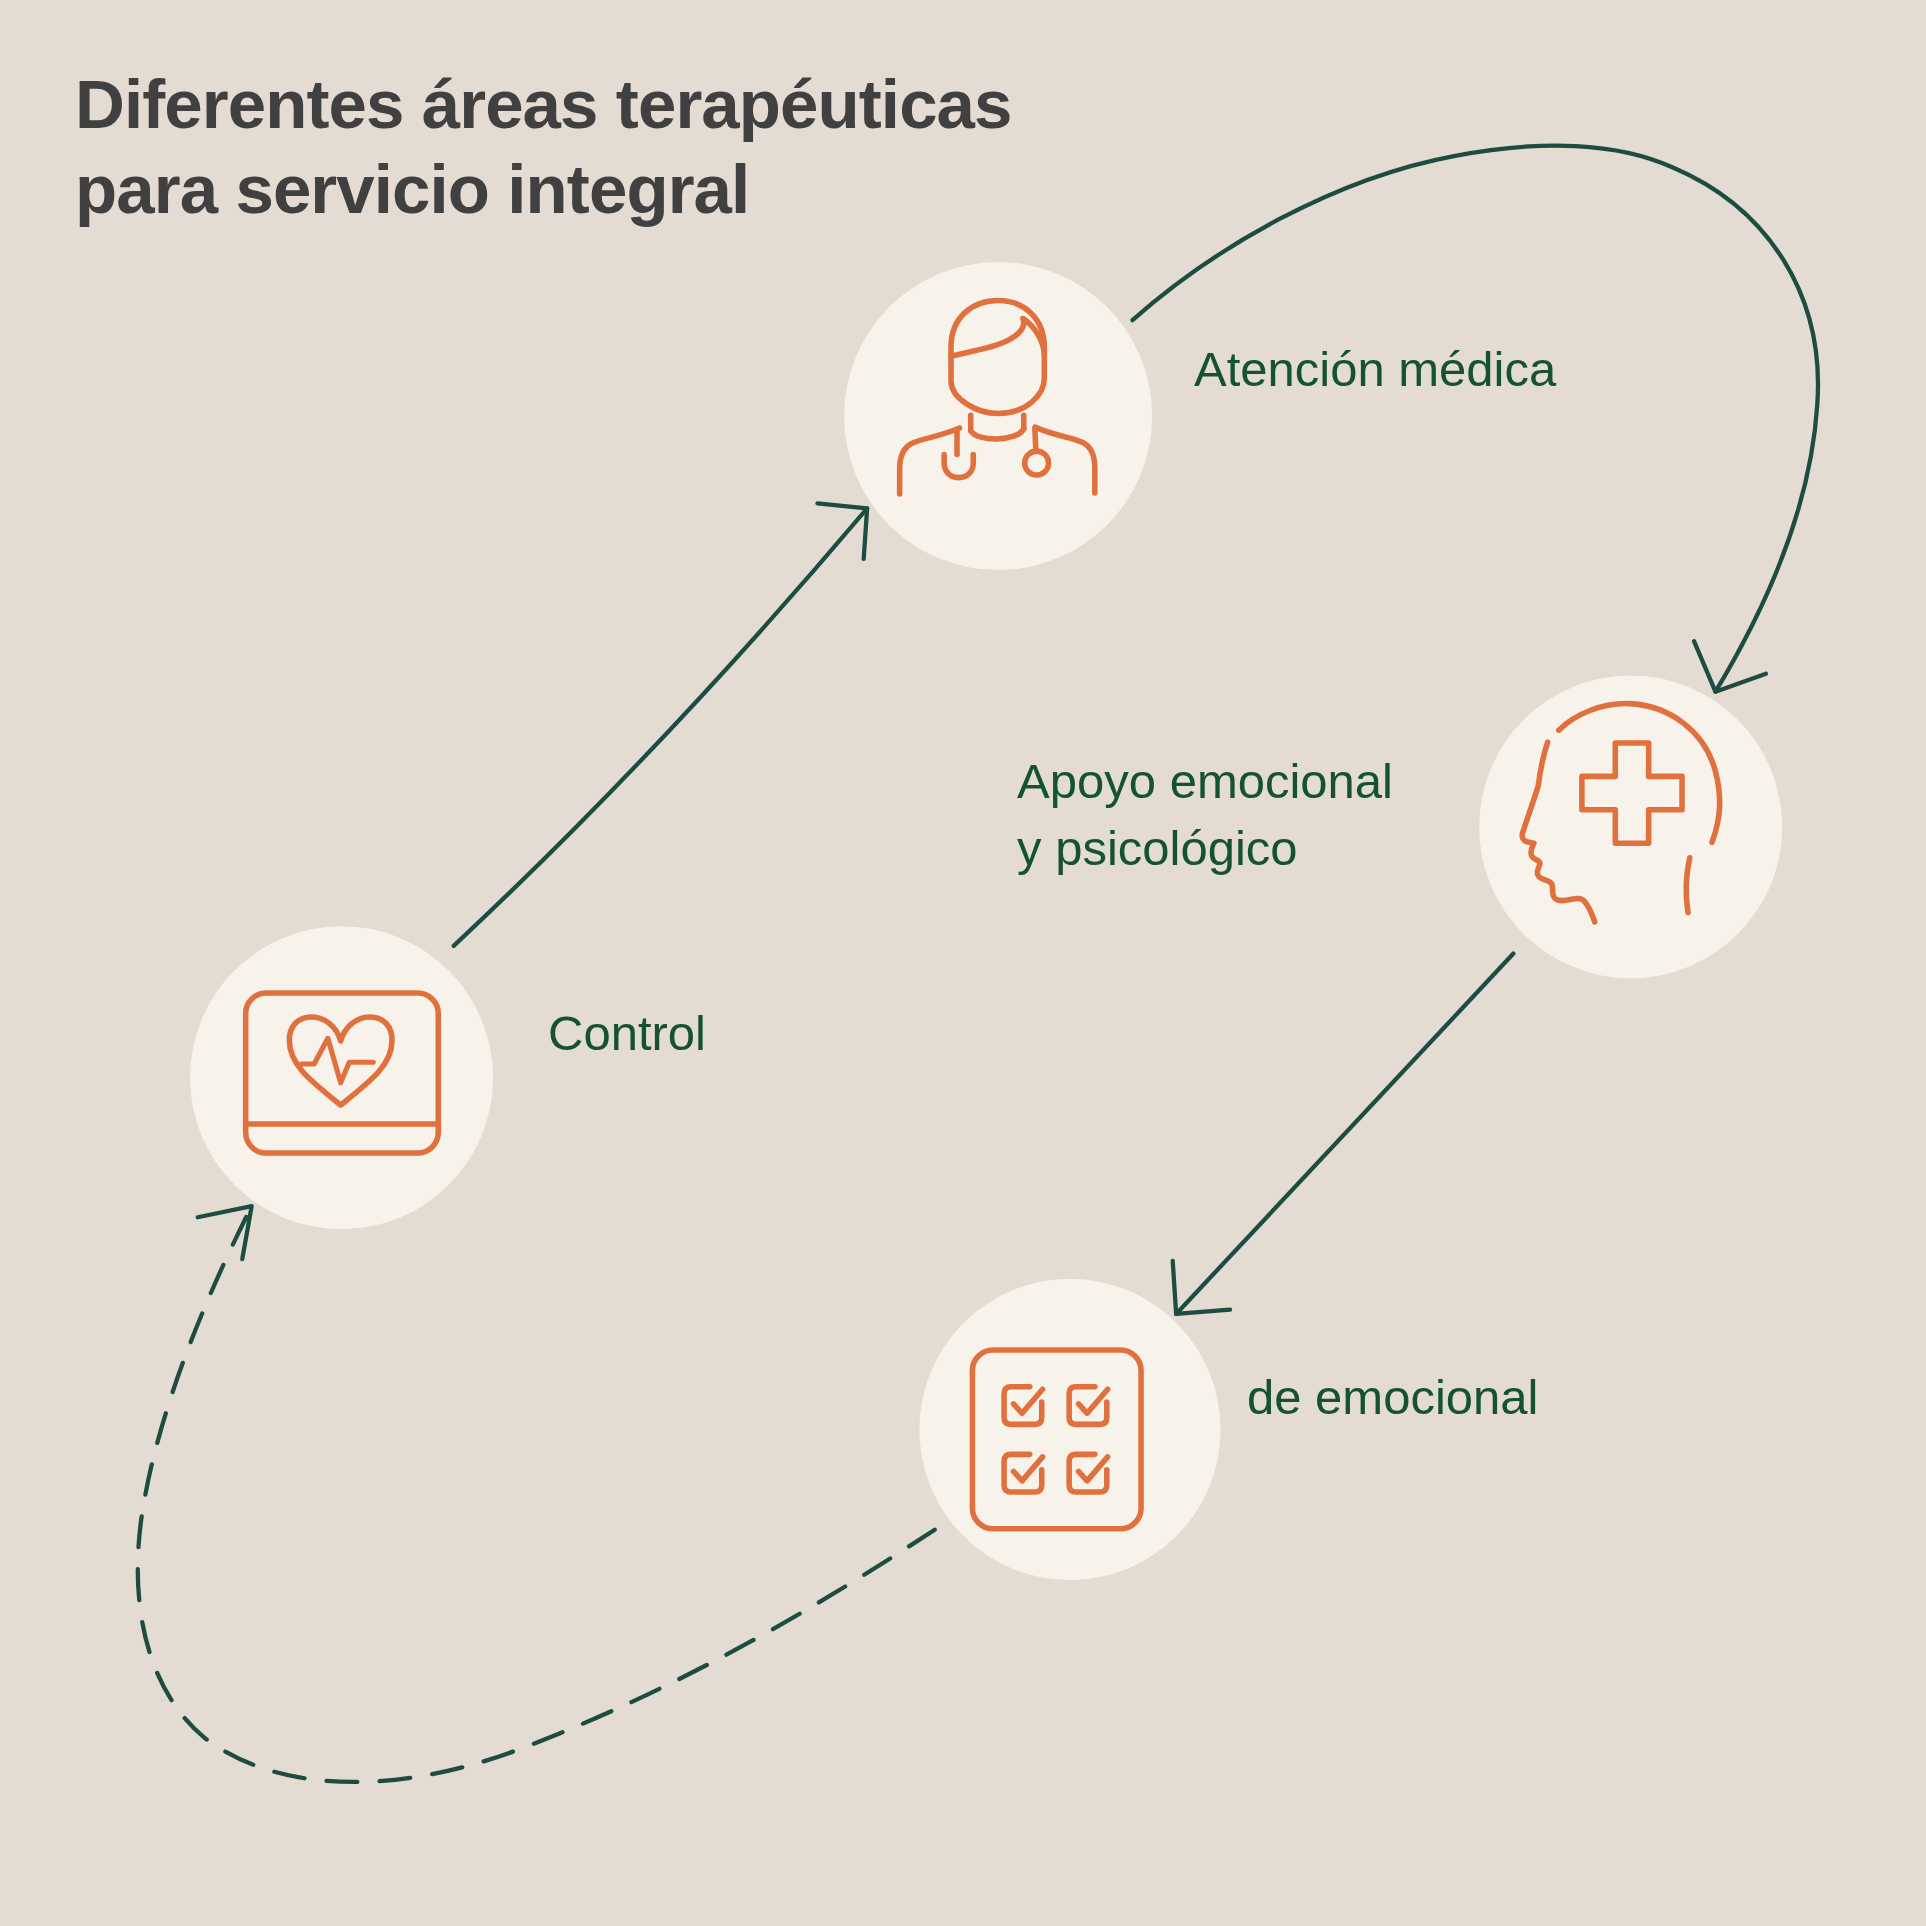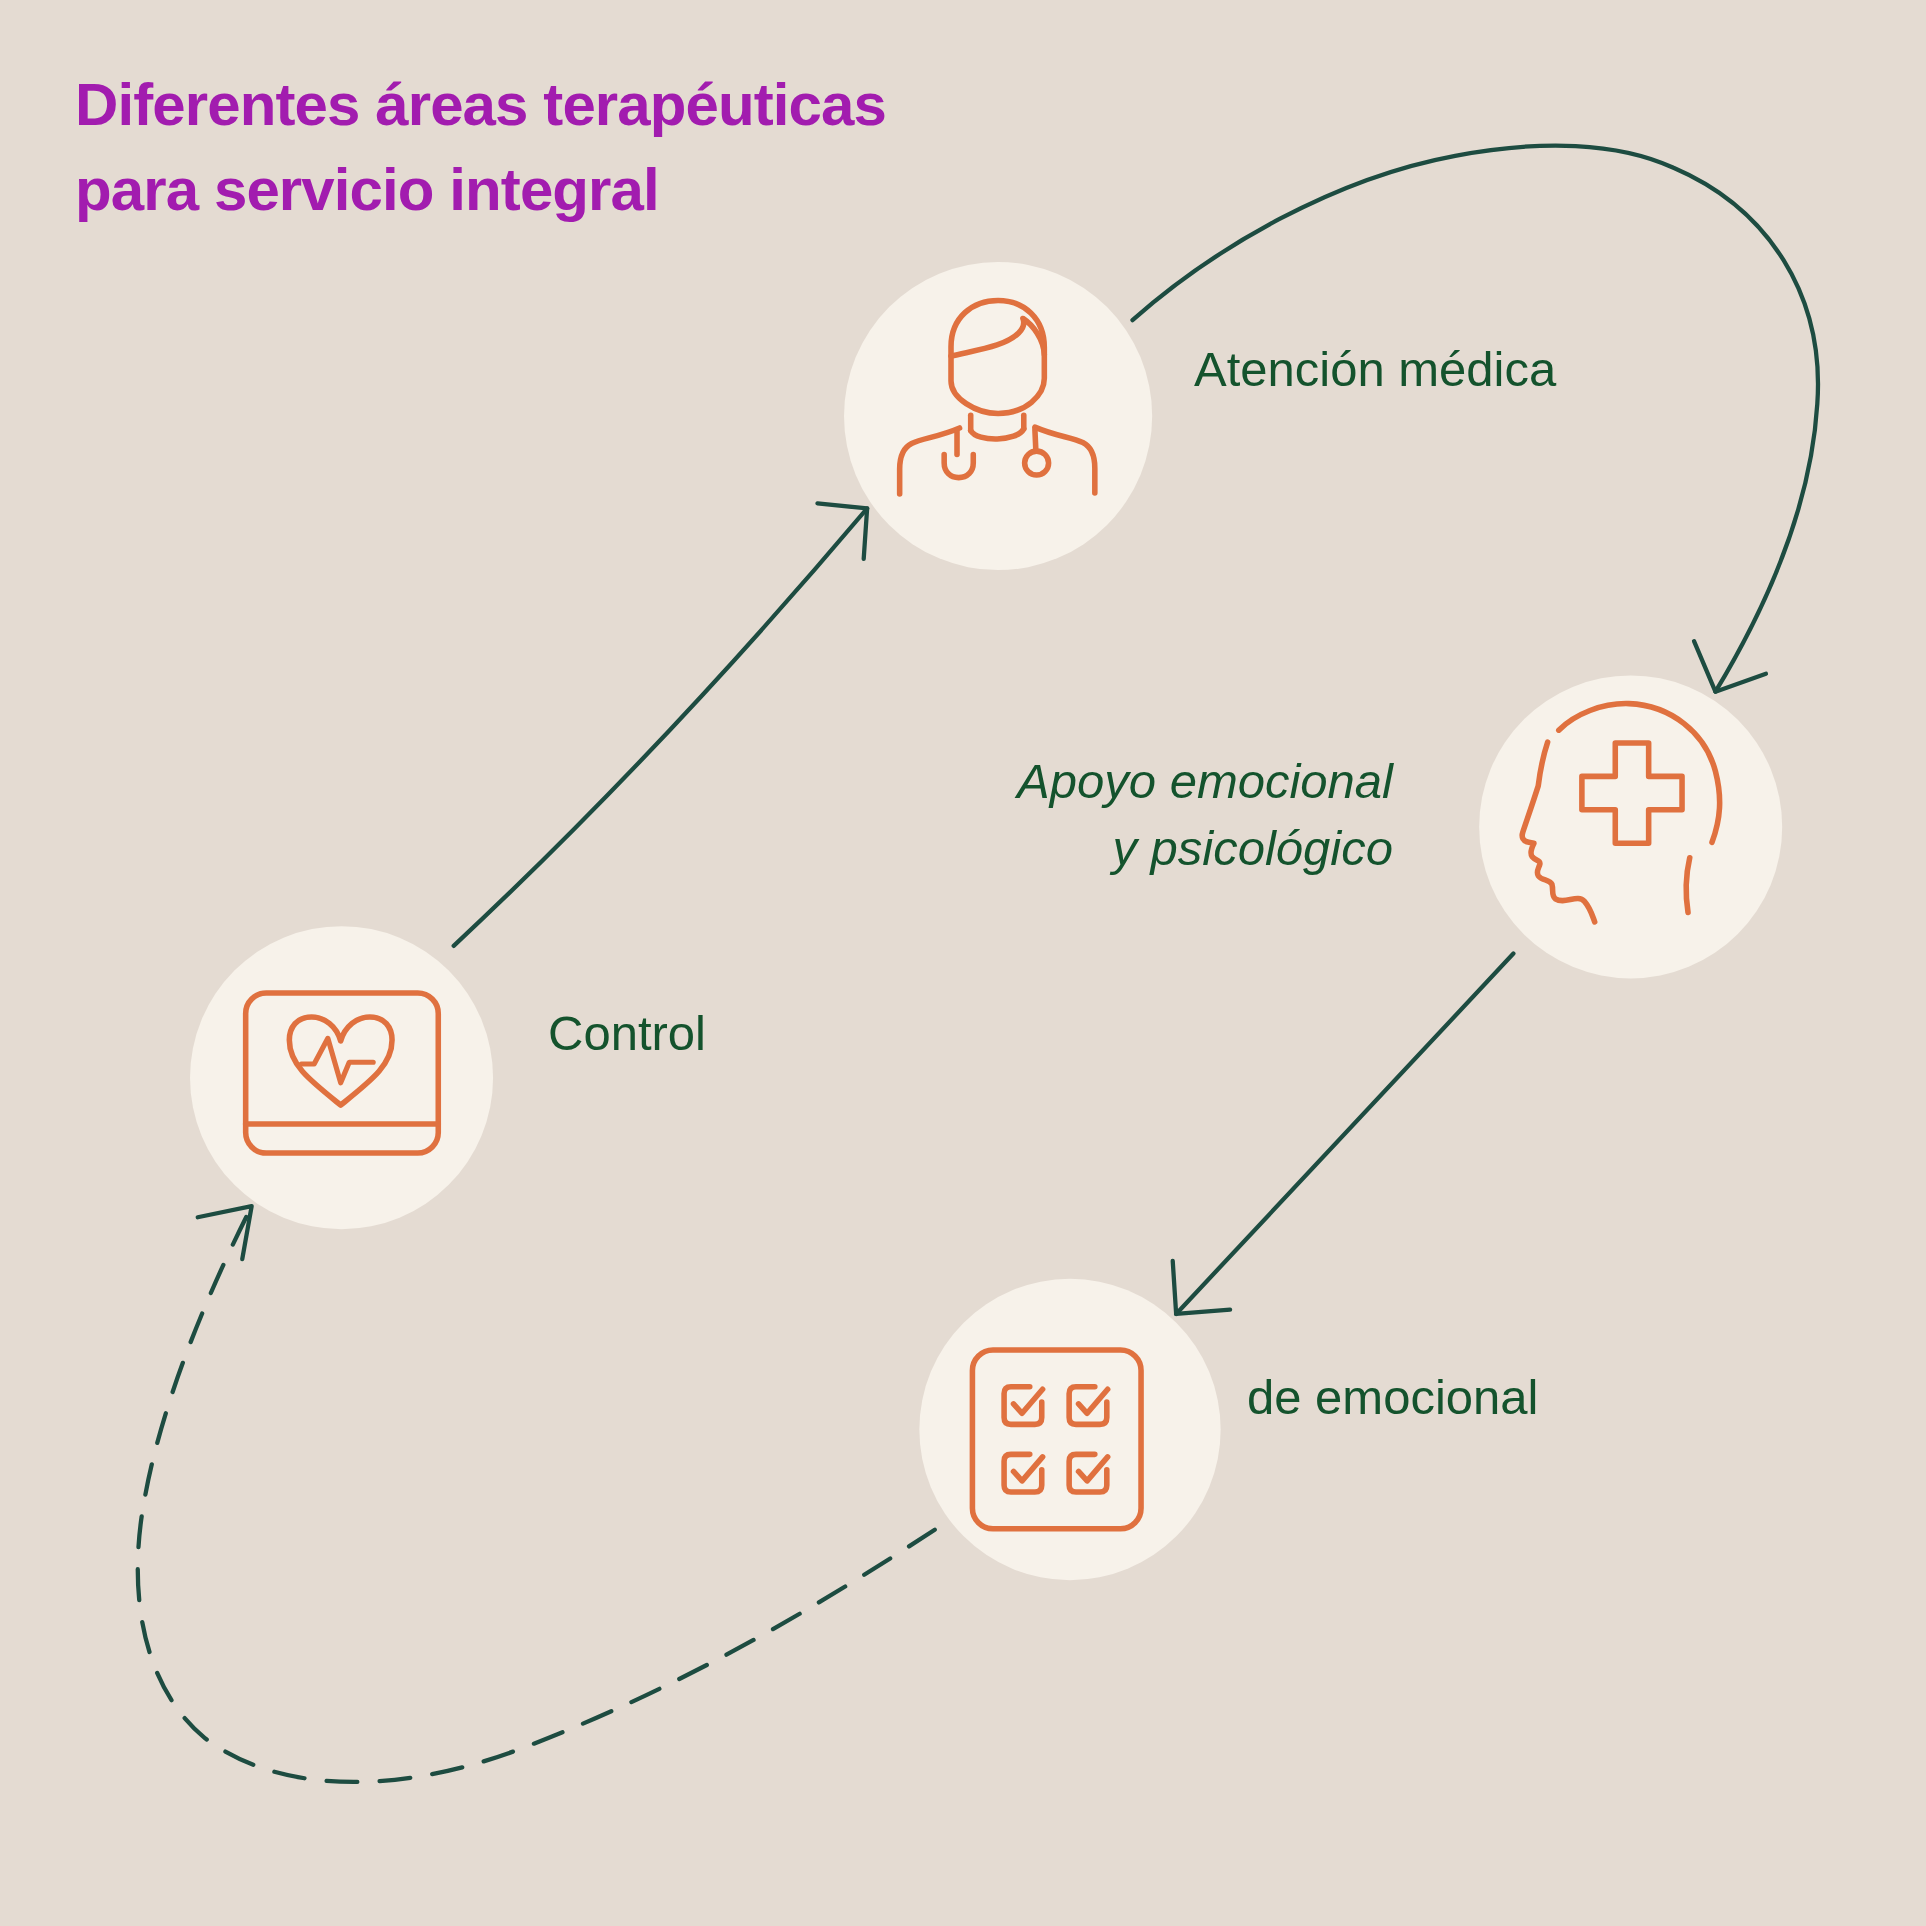--- a/index.html
+++ b/index.html
@@ -5,30 +5,30 @@
   html,body{margin:0;padding:0;}
   body{
     width:1926px;height:1926px;position:relative;overflow:hidden;
     background:#e4dbd2;
     font-family:"Liberation Sans", sans-serif;
   }
   .canvas{position:absolute;inset:0;width:1926px;height:1926px;}
   svg.layer{position:absolute;left:0;top:0;width:1926px;height:1926px;}
   .title{
     position:absolute;left:75px;top:62px;
-    font-size:60px;line-height:85px;font-weight:700;
-    color:#a21caf;letter-spacing:-0.9px;white-space:nowrap;
+    font-size:69px;line-height:85px;font-weight:700;
+    color:#404040;letter-spacing:-0.9px;white-space:nowrap;
   }
   .node-label{
     position:absolute;
     font-size:49px;line-height:67px;font-weight:400;
     color:#14532d;white-space:nowrap;
   }
   .label-atencion{left:1194px;top:336px;}
-  .label-apoyo{right:533px;top:748px;text-align:right;font-style:italic;}
+  .label-apoyo{right:533px;top:748px;}
   .label-control{left:548px;top:1000px;}
   .label-planificacion{left:1247px;top:1364px;}
   .line{display:block;}
 </style>
 </head>
 <body>
 
 <div class="canvas">
 
   <svg class="layer" viewBox="0 0 2250 2250">

